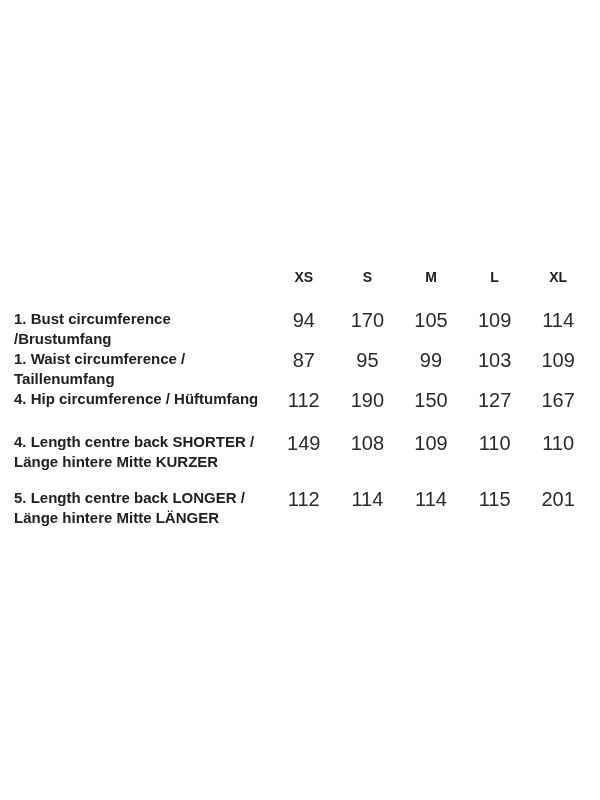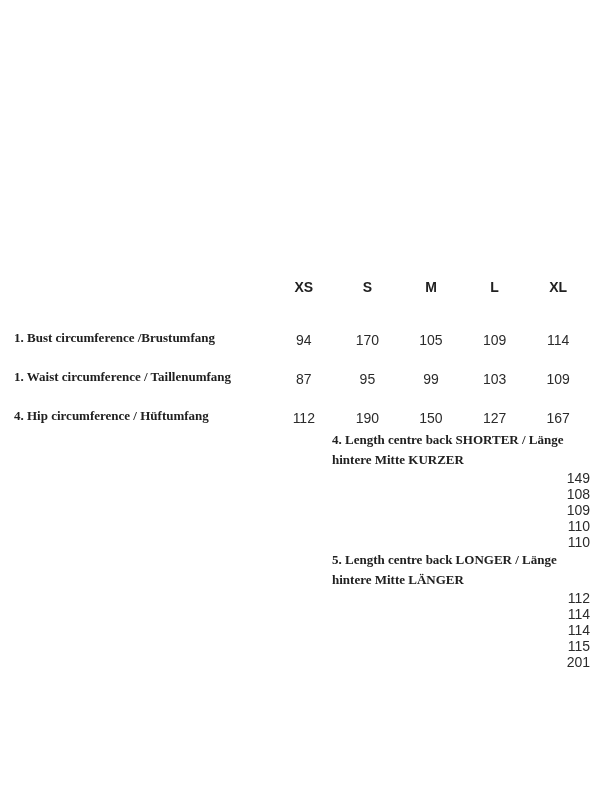--- a/index.html
+++ b/index.html
@@ -12,43 +12,42 @@
     font-family: "Liberation Sans", sans-serif;
   }
   .size-table {
     position: absolute;
     top: 269px;
     left: 14px;
     width: 576px;
   }
   .row {
     display: flex;
-    align-items: flex-end;
+    align-items: flex-start;
     min-height: 39px;
   }
   .row.header {
     min-height: 26px;
     margin-bottom: 14px;
   }
-  .row.tall { min-height: 56px; flex-direction: column; }
+  .row.tall { min-height: 56px; }
   .rows .row:not(.tall) + .row.tall { margin-top: 4px; }
   .label {
     width: 258px;
     box-sizing: border-box;
     padding-right: 6px;
-    font-size: 13px;
+    font-size: 15px;
     line-height: 20px;
     font-weight: 700;
     color: var(--label-color, #212121);
-    font-family: Liberation Serif, serif;
   }
   .val {
     flex: 1;
     text-align: center;
-    font-size: 14px;
+    font-size: 20px;
     color: var(--value-color, #2b2b2b);
   }
   .col-head {
     font-weight: 700;
     font-size: 14px;
     color: var(--label-color, #212121);
   }
 </style>
 </head>
 <body style="background: rgb(255, 255, 255);">

